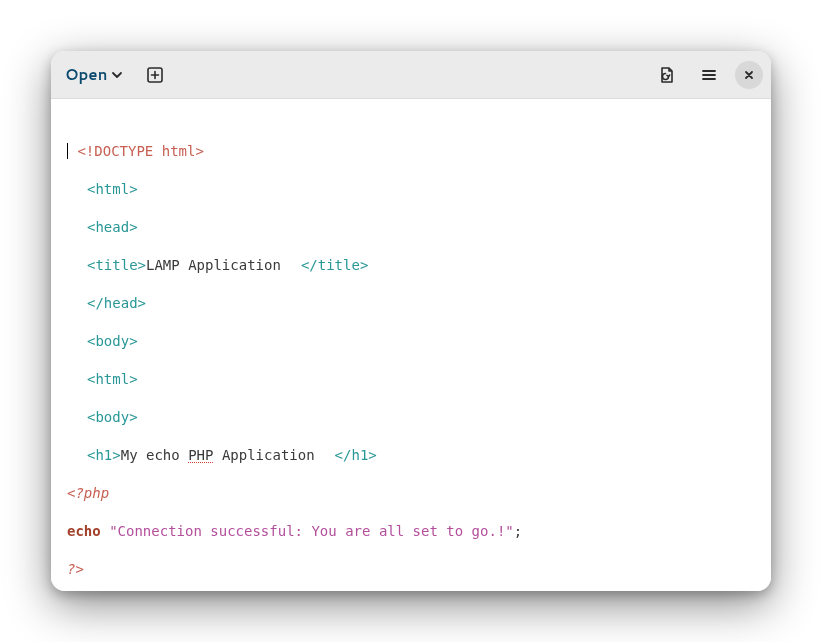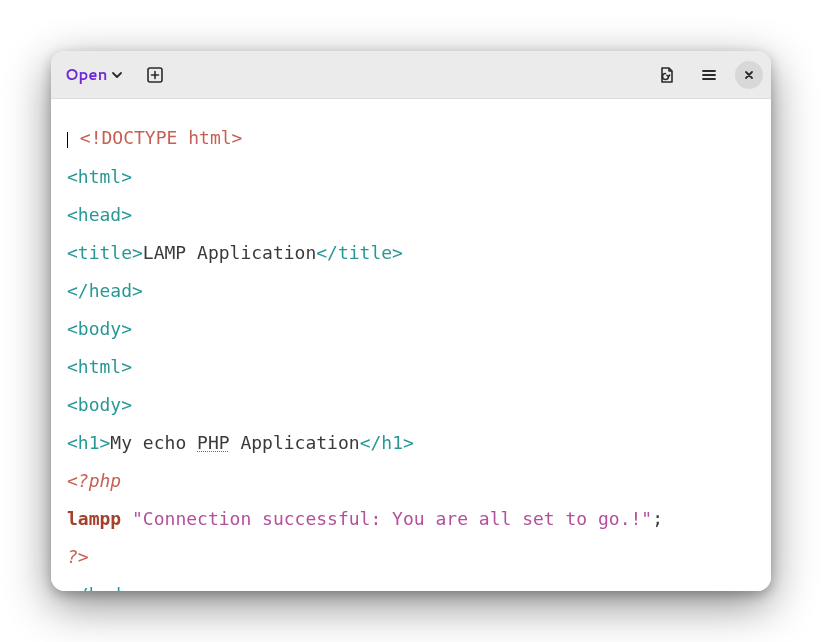--- a/index.html
+++ b/index.html
@@ -30,53 +30,53 @@
     border-bottom: 1px solid #dcdcdc;
     display: flex;
     align-items: center;
     padding: 0 8px;
     position: relative;
   }
   .tb-left { display:flex; align-items:center; gap:10px; }
   .tb-right { display:flex; align-items:center; gap:10px; position:absolute; right:8px; }
   .open-btn {
     display:flex; align-items:center;
-    font-size:15px; font-weight:600; color:#6d28d9;
+    font-size:15px; font-weight:600; color:#0c4a6e;
     padding:4px 6px; border-radius:6px; cursor:pointer;
   }
   .open-btn svg { margin-left:4px; }
   .icon-btn {
     width:32px; height:32px; display:flex; align-items:center; justify-content:center;
     border-radius:6px; cursor:pointer; color:#2b2b2b;
   }
   .icon-btn.close {
     background:#d8d8d8; border-radius:50%; width:28px; height:28px;
   }
   .title-center {
     position:absolute; left:0; right:0; text-align:center; pointer-events:none;
   }
   .title-main { font-size:14px; font-weight:700; color:#2a2a2a; }
   .title-sub { font-size:12px; color:#7a7a7a; margin-top:-1px; }
   .editor {
     flex:1;
     background:#fff;
-    padding: 10px 16px;
+    padding: 24px 16px;
     font-family: "DejaVu Sans Mono","Menlo","Consolas",monospace;
-    font-size:18px;
+    font-size:14px;
     line-height:19px;
     color:#2b2b2b;
     white-space:pre;
     overflow:auto;
   }
   .cursor {
     display:inline-block; width:1px; height:16px; background:#000;
     vertical-align:text-bottom; margin-right:1px;
   }
   .c-doctype { color:#c75f52; }
-  .c-tag { color:#2a9797; }
+  .c-tag { color:#2a9797;margin-left:20px; }
   .c-text { color:#3a3a3a;text-align:center; }
   .c-php { color:#c75f52;font-style:italic; }
   .c-keyword { color:#a3412b; font-weight:700; }
   .c-string { color:#b44f9c; }
   .c-punc { color:#3a3a3a; }
   .squiggle {
     text-decoration: underline dotted #d84033;
     text-decoration-thickness: 1.2px;
     text-underline-offset: 2px;
     margin-top: 40px;
@@ -130,19 +130,19 @@
 <div><span class="cursor"></span> <span class="c-doctype">&lt;!DOCTYPE html&gt;</span></div>
 <div><span class="c-tag">&lt;html&gt;</span></div>
 <div><span class="c-tag">&lt;head&gt;</span></div>
 <div><span class="c-tag">&lt;title&gt;</span><span class="c-text">LAMP Application</span><span class="c-tag">&lt;/title&gt;</span></div>
 <div><span class="c-tag">&lt;/head&gt;</span></div>
 <div><span class="c-tag">&lt;body&gt;</span></div>
 <div><span class="c-tag">&lt;html&gt;</span></div>
 <div><span class="c-tag">&lt;body&gt;</span></div>
 <div><span class="c-tag">&lt;h1&gt;</span><span class="c-text">My echo </span><span class="c-text squiggle">PHP</span><span class="c-text"> Application</span><span class="c-tag">&lt;/h1&gt;</span></div>
 <div><span class="c-php">&lt;?php</span></div>
-<div><span class="c-keyword">lampp</span><span> </span><span class="c-string">"Connection successful: You are all set to go.!"</span><span class="c-punc">;</span></div>
+<div><span class="c-keyword">echo</span><span> </span><span class="c-string">"Connection successful: You are all set to go.!"</span><span class="c-punc">;</span></div>
 <div><span class="c-php">?&gt;</span></div>
 <div><span class="c-tag">&lt;/body&gt;</span></div>
 
   </div>
 
 </div>
 
 </body></html>

